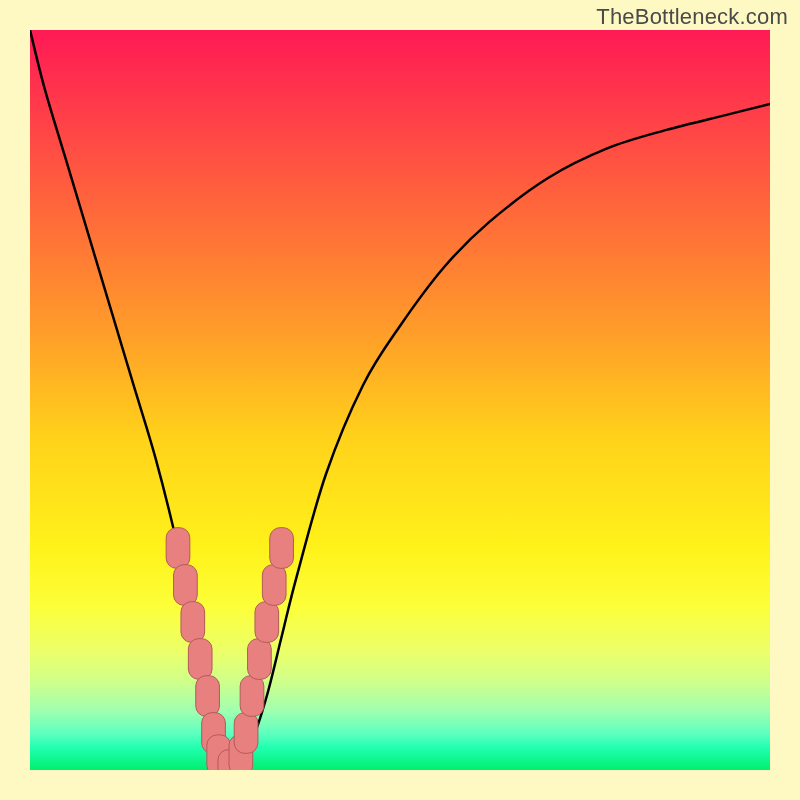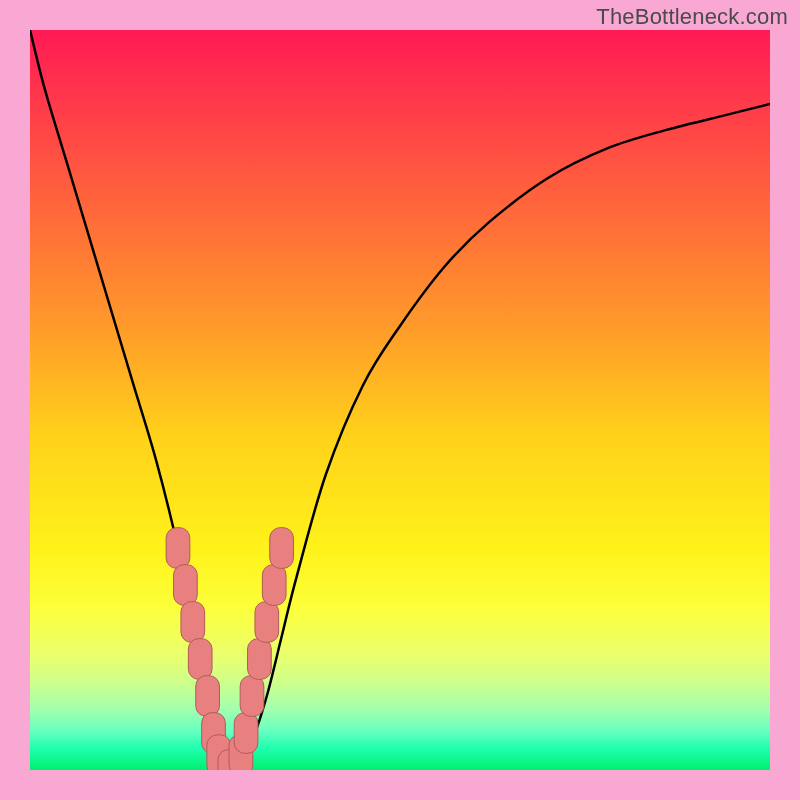--- a/index.html
+++ b/index.html
@@ -8,21 +8,21 @@
     width: 800px;
     height: 800px;
     background: #000;
     font-family: Arial, Helvetica, sans-serif;
     overflow: hidden;
   }
   .frame {
     position: relative;
     width: 800px;
     height: 800px;
-    background: #f9a8d4;
+    background: #fef9c3;
   }
   .plot-area {
     position: absolute;
     left: 30px;
     top: 30px;
     width: 740px;
     height: 740px;
     background: linear-gradient(to bottom,
       #ff1a55 0%,
       #ff3a4a 10%,

